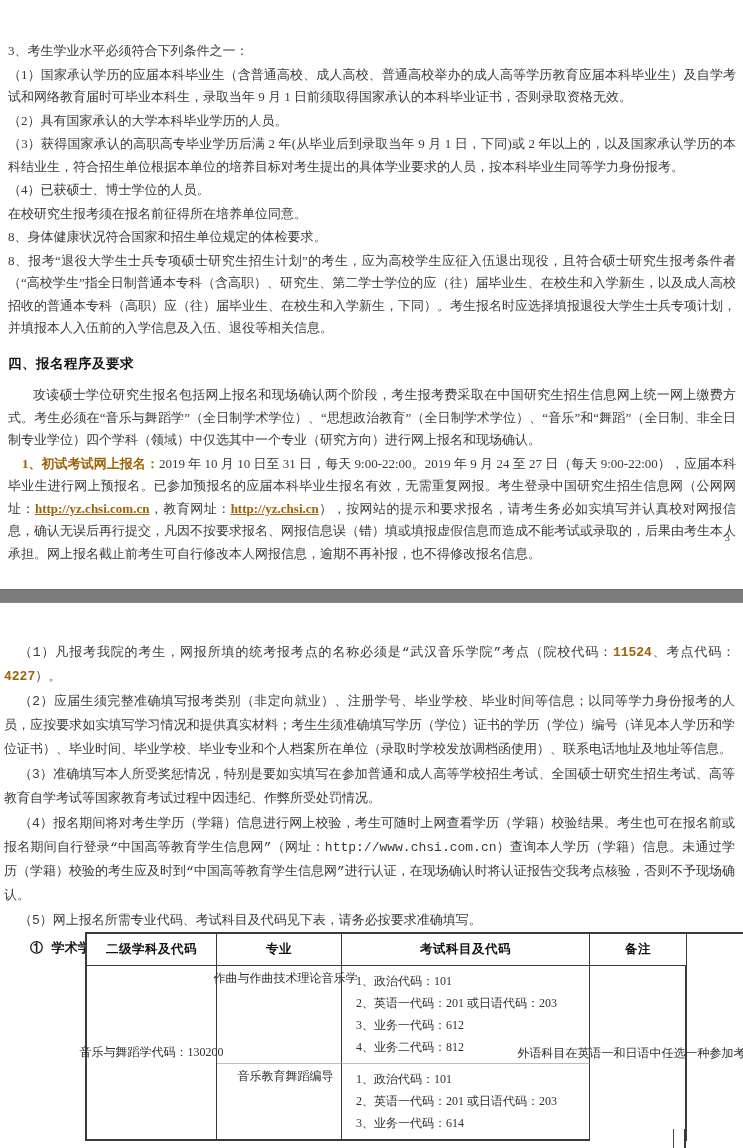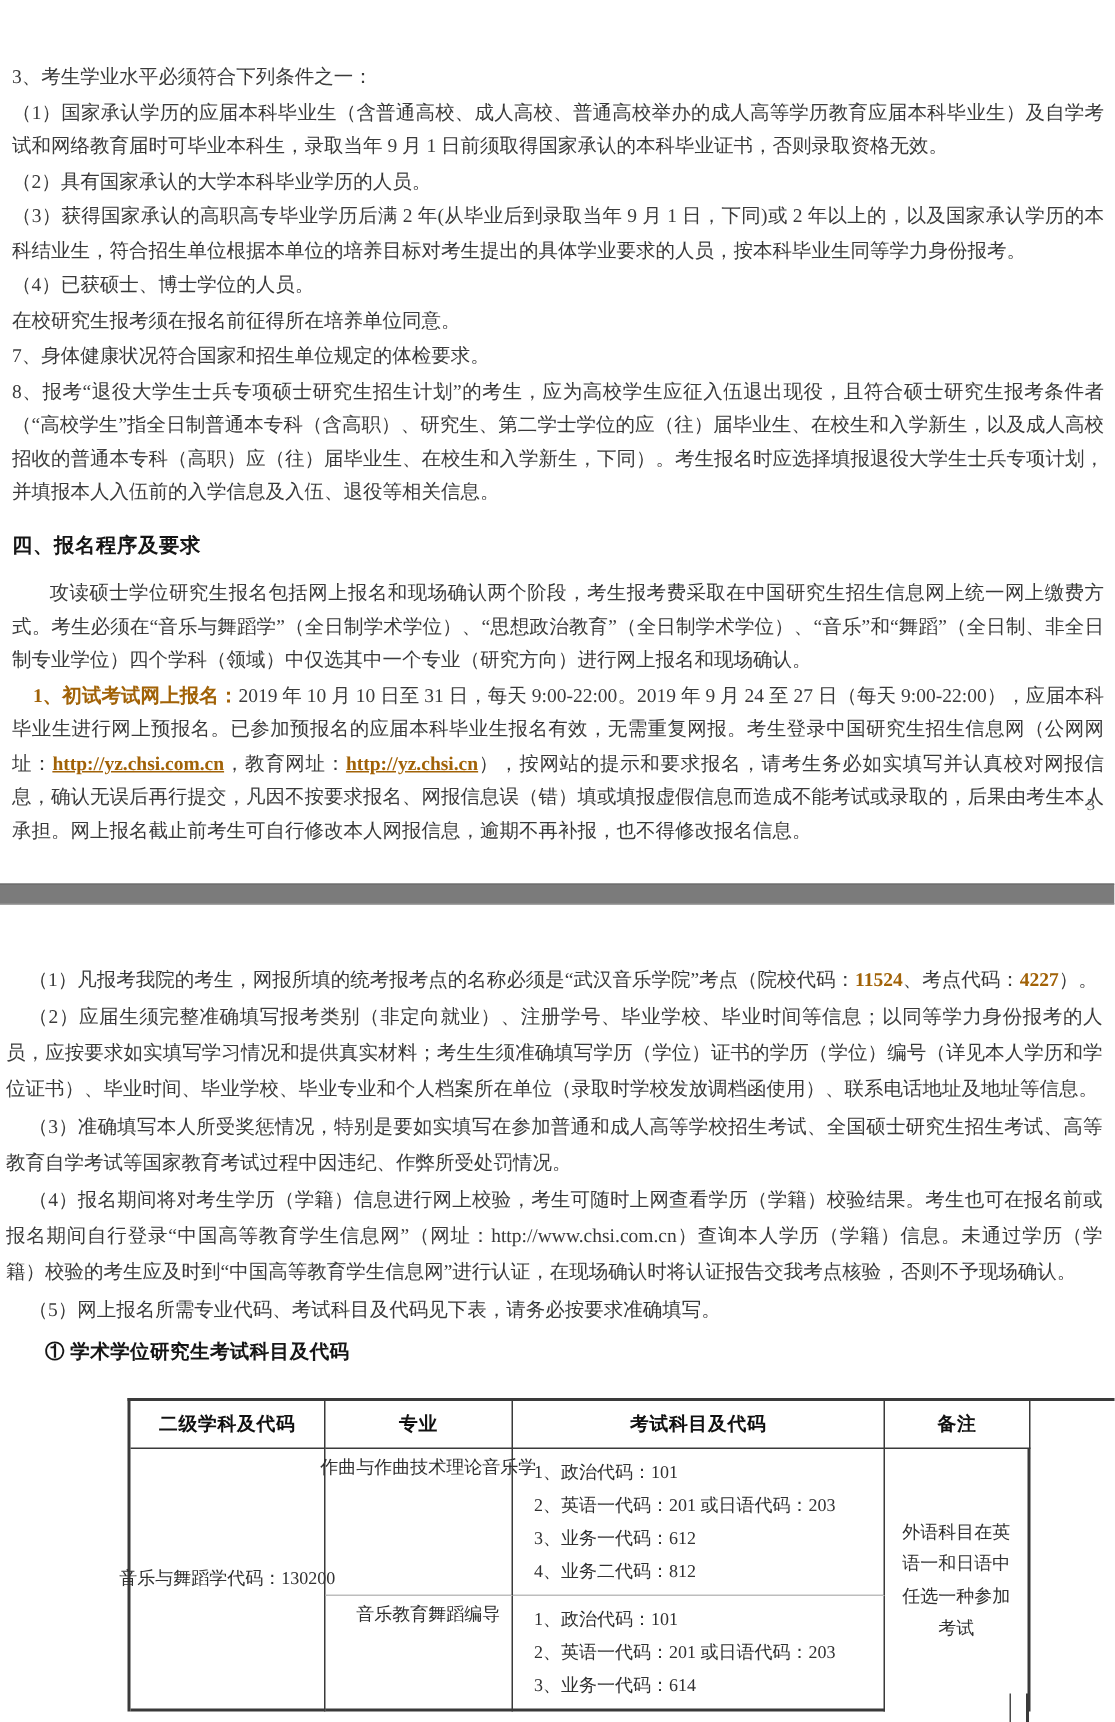--- a/index.html
+++ b/index.html
@@ -37,21 +37,21 @@
   
   .divider-band{
     position:absolute;left:0;right:0;top:589px;height:14px;
     background:var(--divider);
     border-top:1px solid #6e6e6e;border-bottom:1px solid #8a8a8a;
   }
 
   
   .bottom-text{
     position:absolute;top:641px;left:4px;right:8px;
-    font-size:13px;line-height:24px;text-align:justify;
+    font-size:13px;line-height:24px;text-align:justify;font-family:Liberation Mono, monospace;
   }
   .bottom-text p{margin:0 0 1px 0;text-indent:15px;}
   .table-title{
     font-weight:bold;color:#161616;
     margin:4px 0 0 0 !important;text-indent:26px !important;
     letter-spacing:.3px;
   }
 
   
   .exam-table{
@@ -76,21 +76,21 @@
     grid-column:2;display:flex;flex-direction:row;justify-content:center;
     padding-left:13px;line-height:25px;
   }
   .cell-exams{
     grid-column:3;padding:4px 4px 5px 14px;line-height:22px;
   }
   .row-mid{border-bottom:1px solid #bdbdbd;}
   .row-last{border-bottom:2px solid var(--border);}
   .cell-note{
     grid-row:2/4;grid-column:4;
-    display:flex;flex-direction:column;justify-content:center;align-items:center;
+    display:flex;justify-content:center;align-items:center;
     text-align:center;line-height:21.5px;
     border-right:2px solid var(--border) !important;border-bottom:none;
   }
   .exam-line,.note-line,.major-line,.subject-line{white-space:nowrap;}
 
   
   .vline{position:absolute;width:1px;background:#4a4a4a;}
   .vline-a{left:673px;top:1129px;height:19px;}
   .vline-b{left:684px;top:1129px;height:19px;width:2px;background:var(--border);}
 
@@ -113,21 +113,21 @@
 
 <div class="sheet">
 
   <div class="top-text">
     <p><span>3、考生学业水平必须符合下列条件之一：</span></p>
     <p><span>（1）国家承认学历的应届本科毕业生（含普通高校、成人高校、普通高校举办的成人高等学历教育应届本科毕业生）及自学考试和网络教育届时可毕业本科生，录取当年 9 月 1 日前须取得国家承认的本科毕业证书，否则录取资格无效。</span></p>
     <p><span>（2）具有国家承认的大学本科毕业学历的人员。</span></p>
     <p><span>（3）获得国家承认的高职高专毕业学历后满 2 年(从毕业后到录取当年 9 月 1 日，下同)或 2 年以上的，以及国家承认学历的本科结业生，符合招生单位根据本单位的培养目标对考生提出的具体学业要求的人员，按本科毕业生同等学力身份报考。</span></p>
     <p><span>（4）已获硕士、博士学位的人员。</span></p>
     <p><span>在校研究生报考须在报名前征得所在培养单位同意。</span></p>
-    <p><span>7、身体健康状况符合国家和招生单位规定的体检要求。</span></p>
+    <p><span>8、身体健康状况符合国家和招生单位规定的体检要求。</span></p>
     <p><span>8、报考“退役大学生士兵专项硕士研究生招生计划”的考生，应为高校学生应征入伍退出现役，且符合硕士研究生报考条件者（“高校学生”指全日制普通本专科（含高职）、研究生、第二学士学位的应（往）届毕业生、在校生和入学新生，以及成人高校招收的普通本专科（高职）应（往）届毕业生、在校生和入学新生，下同）。考生报名时应选择填报退役大学生士兵专项计划，并填报本人入伍前的入学信息及入伍、退役等相关信息。</span></p>
     <p class="section-heading">四、报名程序及要求</p>
     <p class="para-indent"><span>攻读硕士学位研究生报名包括网上报名和现场确认两个阶段，考生报考费采取在中国研究生招生信息网上统一网上缴费方式。考生必须在“音乐与舞蹈学”（全日制学术学位）、“思想政治教育”（全日制学术学位）、“音乐”和“舞蹈”（全日制、非全日制专业学位）四个学科（领域）中仅选其中一个专业（研究方向）进行网上报名和现场确认。</span></p>
     <p class="para-indent-sm"><span class="b">1、初试考试网上报名：</span><span>2019 年 10 月 10 日至 31 日，每天 9:00-22:00。2019 年 9 月 24 至 27 日（每天 9:00-22:00），应届本科毕业生进行网上预报名。已参加预报名的应届本科毕业生报名有效，无需重复网报。考生登录中国研究生招生信息网（公网网址：</span><span class="b u">http://yz.chsi.com.cn</span><span>，教育网址：</span><span class="b u">http://yz.chsi.cn</span><span>），按网站的提示和要求报名，请考生务必如实填写并认真校对网报信息，确认无误后再行提交，凡因不按要求报名、网报信息误（错）填或填报虚假信息而造成不能考试或录取的，后果由考生本人承担。网上报名截止前考生可自行修改本人网报信息，逾期不再补报，也不得修改报名信息。</span></p>
   </div>
 
   <div class="page-number">3</div>
 
   <div class="divider-band"></div>
 

